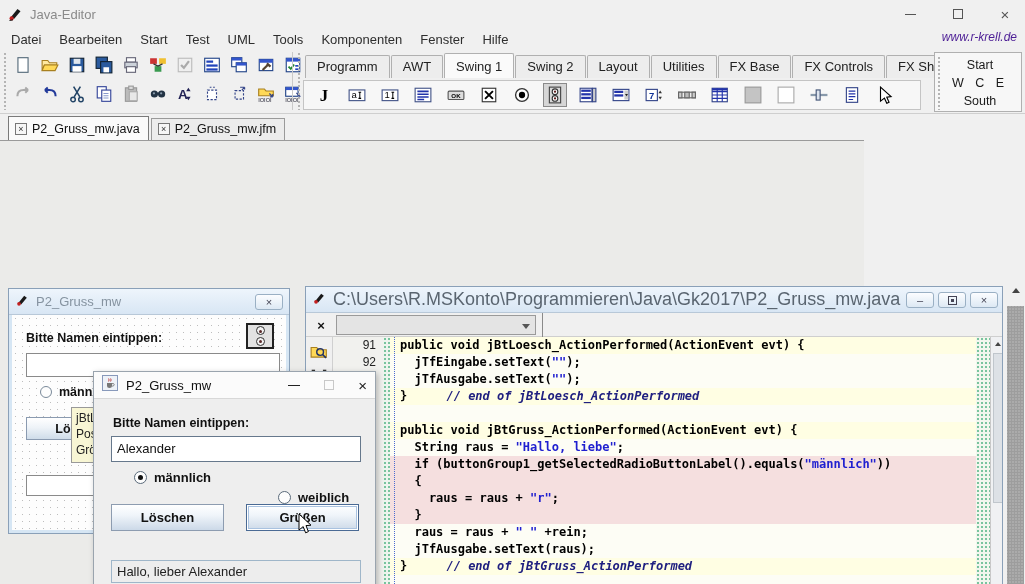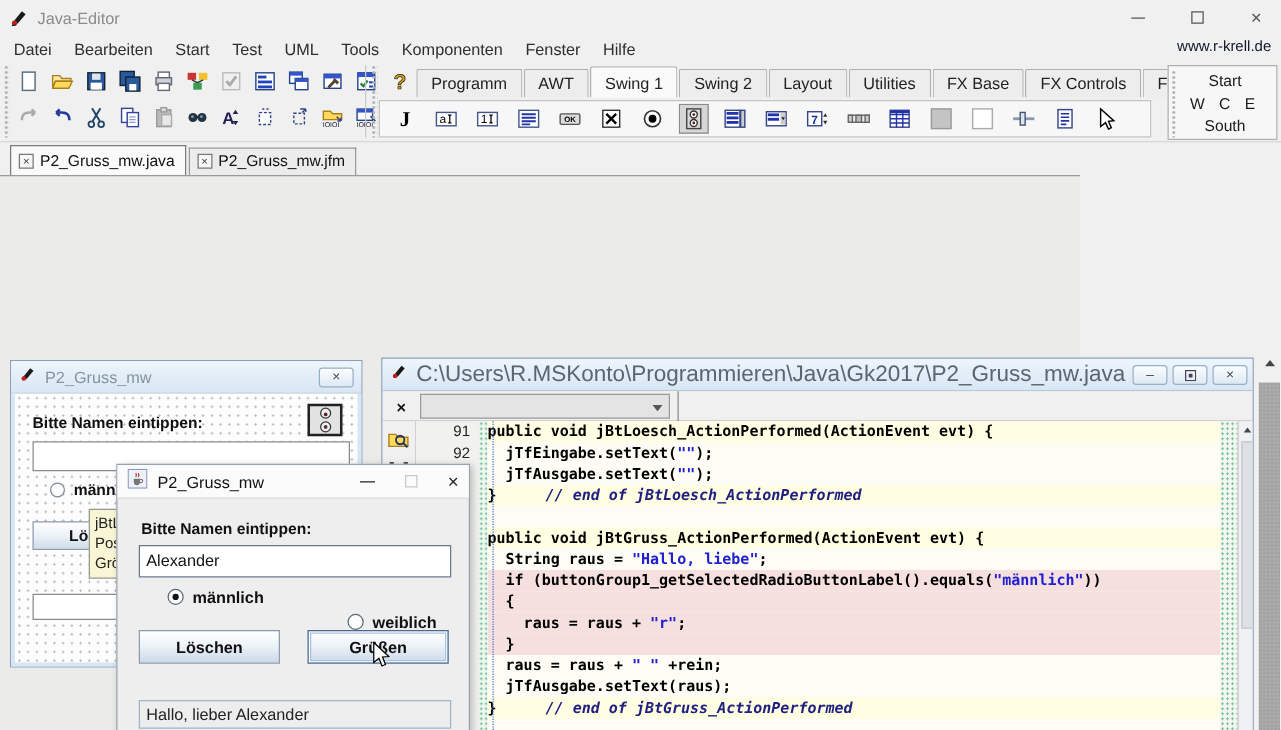--- a/index.html
+++ b/index.html
@@ -9,34 +9,34 @@
 
   
   #titlebar { left:0; top:0; width:1025px; height:28px; background:#f0f0f0; }
   #app-icon { left:7px; top:6px; width:16px; height:16px; }
   #app-title { left:30px; top:7px; font-size:13px; color:#8a8a8a; }
   .winctl { top:0; width:40px; height:28px; display:flex; align-items:center; justify-content:center; color:#555; }
   #btn-min { left:890px; } #btn-max { left:938px; } #btn-close { left:985px; }
   #btn-min span { width:11px; height:1px; background:#555; display:block; }
   #btn-max span { width:10px; height:10px; border:1px solid #555; display:block; }
   #btn-close { font-size:15px; }
-  #brand { right:8px; top:30px; font-size:12px; color:#0f172a; }
+  #brand { right:8px; top:30px; font-size:12px; font-style:italic; color:#4c1d95; }
 
   
   #menubar { left:2px; top:28px; height:22px; display:flex; align-items:center; }
   .menu-item { padding:3px 9px; font-size:13px; color:#2e2e2e; }
 
   
   #toolbars { left:0; top:50px; width:1025px; height:64px; background:#f0f0f0; border-bottom:1px solid #cfcfcf; }
   .grip { top:2px; width:5px; height:58px; background-image:radial-gradient(#b4b4b4 1px, transparent 1.3px); background-size:4px 4px; }
   #grip1 { left:3px; } #vsep1 { left:292px; top:2px; width:1px; height:58px; background:#c9c9c9; } #grip2 { left:297px; }
   .iconrow { display:flex; align-items:center; gap:5px; }
   #tb-row1 { left:12px; top:4px; } #tb-row2 { left:12px; top:33px; }
   .icon { width:22px; height:22px; display:inline-flex; align-items:center; justify-content:center; }
-  #tabstrip { left:305px; top:4px; height:24px; display:flex; align-items:flex-end;margin-left:28px; }
+  #tabstrip { left:305px; top:4px; height:24px; display:flex; align-items:flex-end; }
   .tab { padding:3px 11px 4px 11px; font-size:13px; color:#222; border:1px solid #b0b0b0; border-bottom:none; background:#ededed; margin-right:1px; border-radius:2px 2px 0 0; }
   .tab.active { background:#fafafa; padding-top:5px; position:relative; z-index:2; }
   #palette-row { left:303px; top:30px; width:618px; height:30px; border:1px solid #c4c4c4; background:#f7f7f7; display:flex; align-items:center; gap:9px; padding-left:8px; }
   .pal-item { width:24px; height:24px; display:inline-flex; align-items:center; justify-content:center; }
   .pal-item.selected { background:#d6d6d6; box-shadow:inset 0 0 0 1px #8a8a8a; }
   #border-box { left:934px; top:2px; width:88px; height:60px; border:1px solid #b0b0b0; background:#f7f7f7; padding:3px 6px 0 10px; }
   #border-box .grip2 { position:absolute; left:2px; top:3px; width:4px; height:54px; background-image:radial-gradient(#b4b4b4 1px, transparent 1.3px); background-size:4px 4px; }
   .bsel-line { font-size:12.5px; color:#1a1a1a; text-align:center; line-height:18px; }
   #bsel-center { letter-spacing:4px; }
 
@@ -83,21 +83,21 @@
   #cw-combo { position:absolute; left:30px; top:2px; width:200px; height:20px; background:#e4e4e4; border:1px solid #9a9a9a; }
   #cw-combo .chev { position:absolute; right:5px; top:8px; width:0; height:0; border-left:4px solid transparent; border-right:4px solid transparent; border-top:5px solid #555; }
   #cw-divider { position:absolute; left:236px; top:0; width:1px; height:24px; background:#8a8a8a; }
   #cw-strip { position:absolute; left:0; top:50px; width:27px; bottom:0; background:#f0f0f0; border-right:1px solid #d0d0d0; }
   #strip-top, #strip-bottom { position:absolute; left:2px; display:flex; flex-direction:column; gap:3px; }
   #strip-top { top:4px; }
   #cw-gutter { position:absolute; left:27px; top:50px; width:50px; bottom:0; background:#f1f1ee; }
   .gnum { height:17px; font-size:12px; color:#222; text-align:right; padding-right:7px; line-height:17px; }
   #cw-gsep { position:absolute; left:77px; top:50px; width:7px; bottom:0; background:#eef4ee; background-image:radial-gradient(#79c49e 0.9px, transparent 1px); background-size:4px 4px; }
   #cw-code { position:absolute; left:84px; top:50px; width:586px; bottom:0; background:#fdfdf5; overflow:hidden; }
-  .cl { height:17px; line-height:17px; font-family:"DejaVu Sans Mono", monospace; font-size:12px; font-weight:bold; color:#000; white-space:pre; }
+  .cl { height:17px; line-height:17px; font-family:"DejaVu Sans Mono", monospace; font-size:12px; font-weight:bold; color:#000; white-space:pre; padding-left:10px; }
   .bg-y { background:#fffee3; } .bg-w { background:#fdfdf5; } .bg-r { background:#f5dfdf; }
   .sg-s { color:#2020d0; } .sg-c { color:#202080; font-style:italic;margin-left:32px; }
   #indent-guide { position:absolute; left:88px; top:50px; width:0; bottom:0; border-left:1px dotted #4a6ad0; }
   #cw-margin { position:absolute; left:670px; top:50px; width:14px; bottom:0; background:#f2f6ee; background-image:radial-gradient(#79c49e 0.9px, transparent 1px); background-size:4px 4px; }
   #cw-scroll { position:absolute; left:684px; top:50px; width:14px; bottom:0; background:#f0f1f3; border-left:1px solid #c8c8c8; }
   #cw-scroll .up { height:14px; display:flex; align-items:center; justify-content:center; }
   #cw-scroll .caret-up { border-left-width:3.5px; border-right-width:3.5px; border-bottom-width:4.5px; }
   #cw-scroll .thumb { position:absolute; left:2px; top:16px; width:10px; height:150px; background:#dde1e6; border:1px solid #c0c6cc; }
 
   

